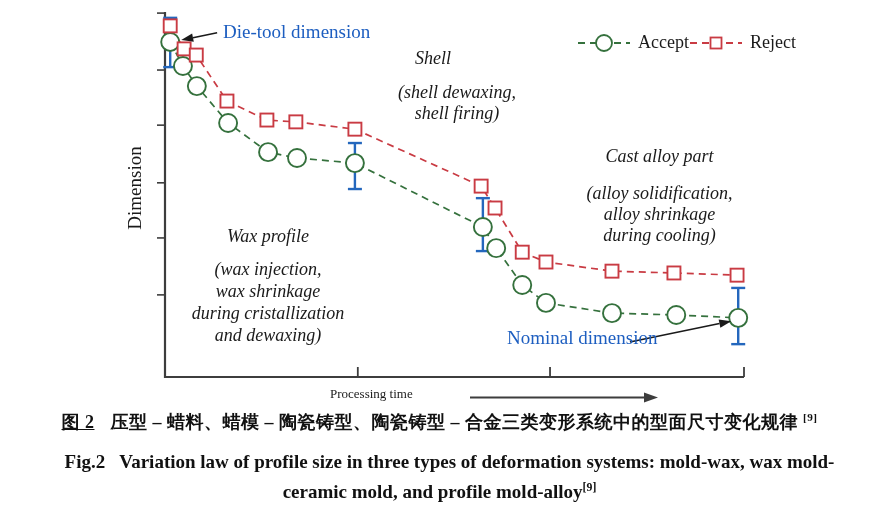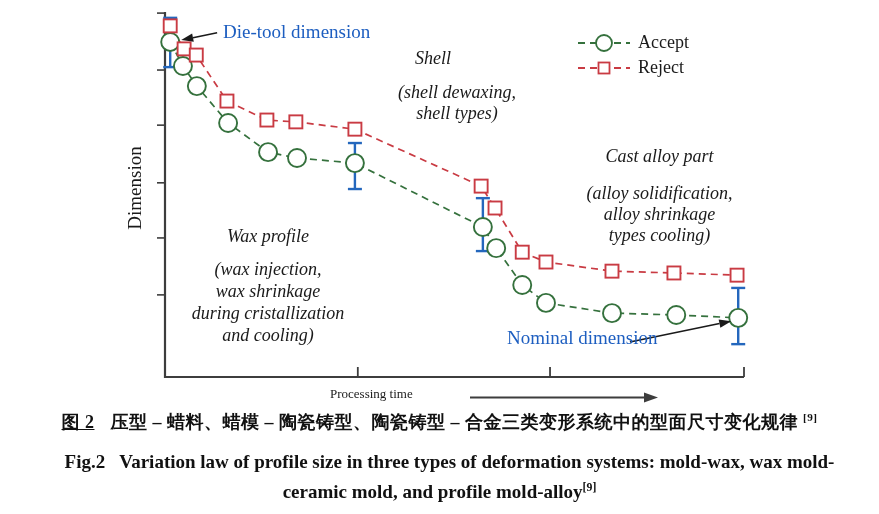--- a/index.html
+++ b/index.html
@@ -11,21 +11,21 @@
   #plot{position:absolute;left:0;top:0;}
   .abs{position:absolute;}
   .blue-note{color:var(--annotation);font-size:19px;white-space:nowrap;}
   .block{text-align:center;font-size:18px;color:#1a1a1a;font-style:italic;}
   .block .head{display:block;}
   .ylabel{
     left:35px;top:177px;width:200px;text-align:center;font-size:19px;
     transform:rotate(-90deg);transform-origin:center;white-space:nowrap;
   }
   .xlabel{left:330px;top:386px;font-size:13px;white-space:nowrap;}
-  #legend{left:577px;top:30px;display:flex;flex-direction:column;}
+  #legend{left:577px;top:30px;display:flex;flex-direction:row;}
   .legend-row{display:flex;align-items:center;height:25px;}
   .legend-row svg{display:block;margin-right:7px;}
   .legend-label{font-size:18px;}
   #shell-block{left:333px;top:47px;width:200px;}
   #shell-block .head{margin-bottom:13px;line-height:22px;}
   #shell-block .sub{line-height:21px;padding-left:48px;}
   #cast-block{left:537px;top:145px;width:245px;}
   #cast-block .head{margin-bottom:16px;line-height:22px;}
   #cast-block .sub{line-height:19px;}
   #wax-block{left:153px;top:225px;width:230px;}
@@ -125,36 +125,36 @@
         <line x1="1" y1="10" x2="53" y2="10" stroke="var(--reject)" stroke-width="1.8" stroke-dasharray="7 5"></line>
         <rect x="21.5" y="4.5" width="11" height="11" fill="#fff" stroke="var(--reject)" stroke-width="1.8"></rect>
       </svg>
       <span class="legend-label">Reject</span>
     </div>
   </div>
 
   <div class="abs block" id="shell-block">
     <span class="head">Shell</span>
     <span class="sub">(shell dewaxing,</span><br>
-    <span class="sub">shell types)</span>
+    <span class="sub">shell firing)</span>
   </div>
 
   <div class="abs block" id="cast-block">
     <span class="head">Cast alloy part</span>
     <span class="sub">(alloy solidification,</span><br>
     <span class="sub">alloy shrinkage</span><br>
-    <span class="sub">types cooling)</span>
+    <span class="sub">during cooling)</span>
   </div>
 
   <div class="abs block" id="wax-block">
     <span class="head">Wax profile</span>
     <span class="sub">(wax injection,</span><br>
     <span class="sub">wax shrinkage</span><br>
     <span class="sub">during cristallization</span><br>
-    <span class="sub">and cooling)</span>
+    <span class="sub">and dewaxing)</span>
   </div>
 
   <div class="abs blue-note" id="nominal-label">Nominal dimension</div>
 
   <div class="abs caption" id="caption-zh">
     <span class="cap-label">图 2</span><span>压型 – 蜡料、蜡模 – 陶瓷铸型、陶瓷铸型 – 合金三类变形系统中的型面尺寸变化规律</span>
     <sup>[9]</sup>
   </div>
 
   <div class="abs caption" id="caption-en1">

